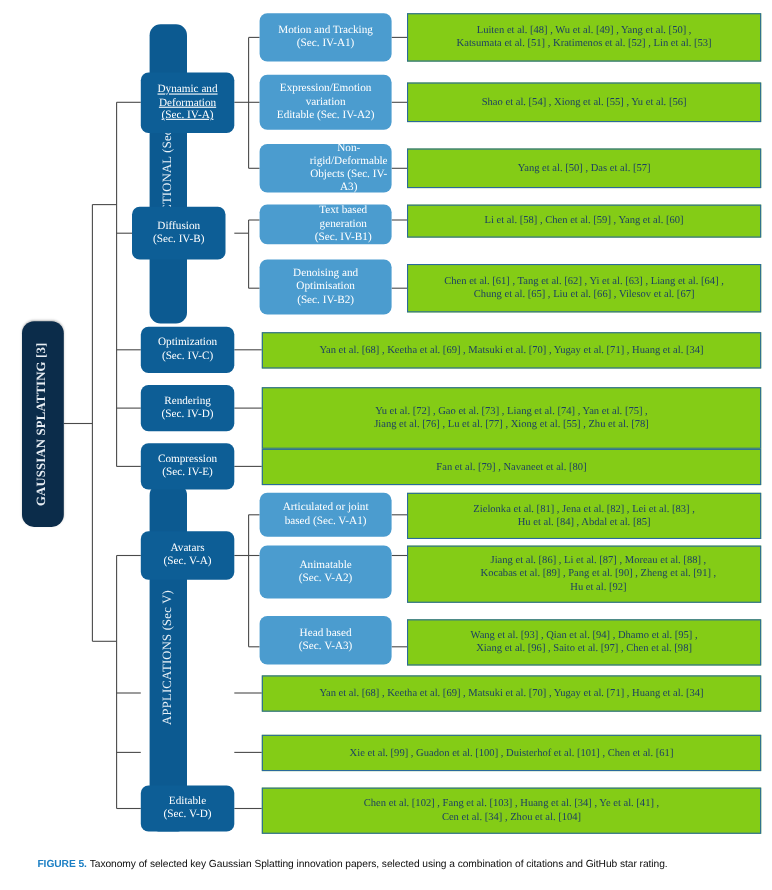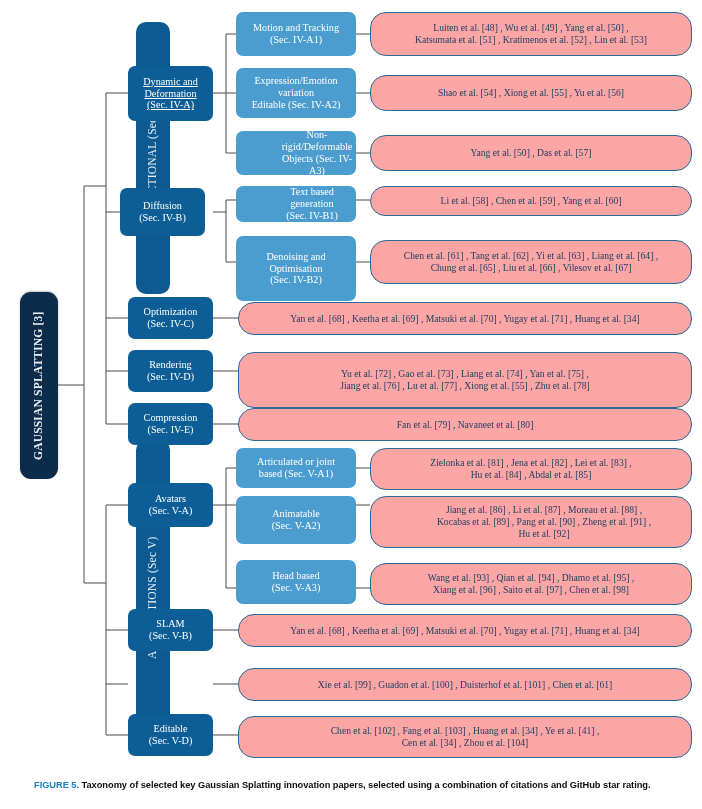--- a/index.html
+++ b/index.html
@@ -61,42 +61,42 @@
   }
   
   .lvl3{
     background:#4b9ccf;
     color:#ffffff;
     font-size:10.2px;
     padding:2px 4px;
   }
   
   .cite{
-    background:#fca5a5;
+    background:#84cc16;
     border:1px solid #2a6a9b;
     color:#1d3f63;
     font-size:9.6px;
     padding:3px 6px;
-    border-radius:16px;
+    border-radius:0;
     line-height:1.25;
   }
 
   
   #caption{
     position:absolute;left:0;top:772px;width:702px;
     font-family:"Liberation Sans", sans-serif;
     font-size:9.3px;
     font-weight:bold;
     color:#111111;
     padding:8px 34px 0 34px;
     box-sizing:border-box;
     letter-spacing:-0.05px;
   }
   #caption .fignum{color:#1b7fc4;}
-  #caption .captext{color:#0d0d0d;font-weight:bold;}
+  #caption .captext{color:#0d0d0d;font-weight:normal;}
   .rule{
     position:absolute;left:0;top:768px;width:702px;height:1px;background:#ffffff;
   }
 </style>
 </head>
 <body>
 
 <div id="diagram">
 
   <svg id="wires" viewBox="0 0 702 770">
@@ -174,41 +174,39 @@
 
   <div class="node lvl2" style="left:128px;top:350px;width:85px;height:42px;">Rendering
 (Sec. IV-D)</div>
 
   <div class="node lvl2" style="left:128px;top:403px;width:85px;height:42px;">Compression
 (Sec. IV-E)</div>
 
   <div class="node lvl2" style="left:128px;top:483px;width:85px;height:44px;">Avatars
 (Sec. V-A)</div>
 
-  <div class="node lvl2" style="left:128px;top:609px;width:85px;height:42px;">SLAM
-(Sec. V-B)</div>
 
 
   <div class="node lvl2" style="left:128px;top:714px;width:85px;height:42px;">Editable
 (Sec. V-D)</div>
 
   <div class="node lvl3" style="left:236px;top:12px;width:120px;height:44px;text-align:center;">Motion and Tracking
 (Sec. IV-A1)</div>
 
   <div class="node lvl3" style="left:236px;top:68px;width:120px;height:50px;">Expression/Emotion
 variation
 Editable (Sec. IV-A2)</div>
 
   <div class="node lvl3" style="left:236px;top:131px;width:120px;height:44px;padding-left:46px;">Non-rigid/Deformable
 Objects (Sec. IV-A3)</div>
 
   <div class="node lvl3" style="left:236px;top:186px;width:120px;height:36px;padding-left:36px;">Text based generation
 (Sec. IV-B1)</div>
 
-  <div class="node lvl3" style="left:236px;top:236px;width:120px;height:65px;">Denoising and
+  <div class="node lvl3" style="left:236px;top:236px;width:120px;height:50px;">Denoising and
 Optimisation
 (Sec. IV-B2)</div>
 
   <div class="node lvl3" style="left:236px;top:448px;width:120px;height:40px;">Articulated or joint
 based (Sec. V-A1)</div>
 
   <div class="node lvl3" style="left:236px;top:496px;width:120px;height:48px;">Animatable
 (Sec. V-A2)</div>
 
   <div class="node lvl3" style="left:236px;top:560px;width:120px;height:44px;">Head based

